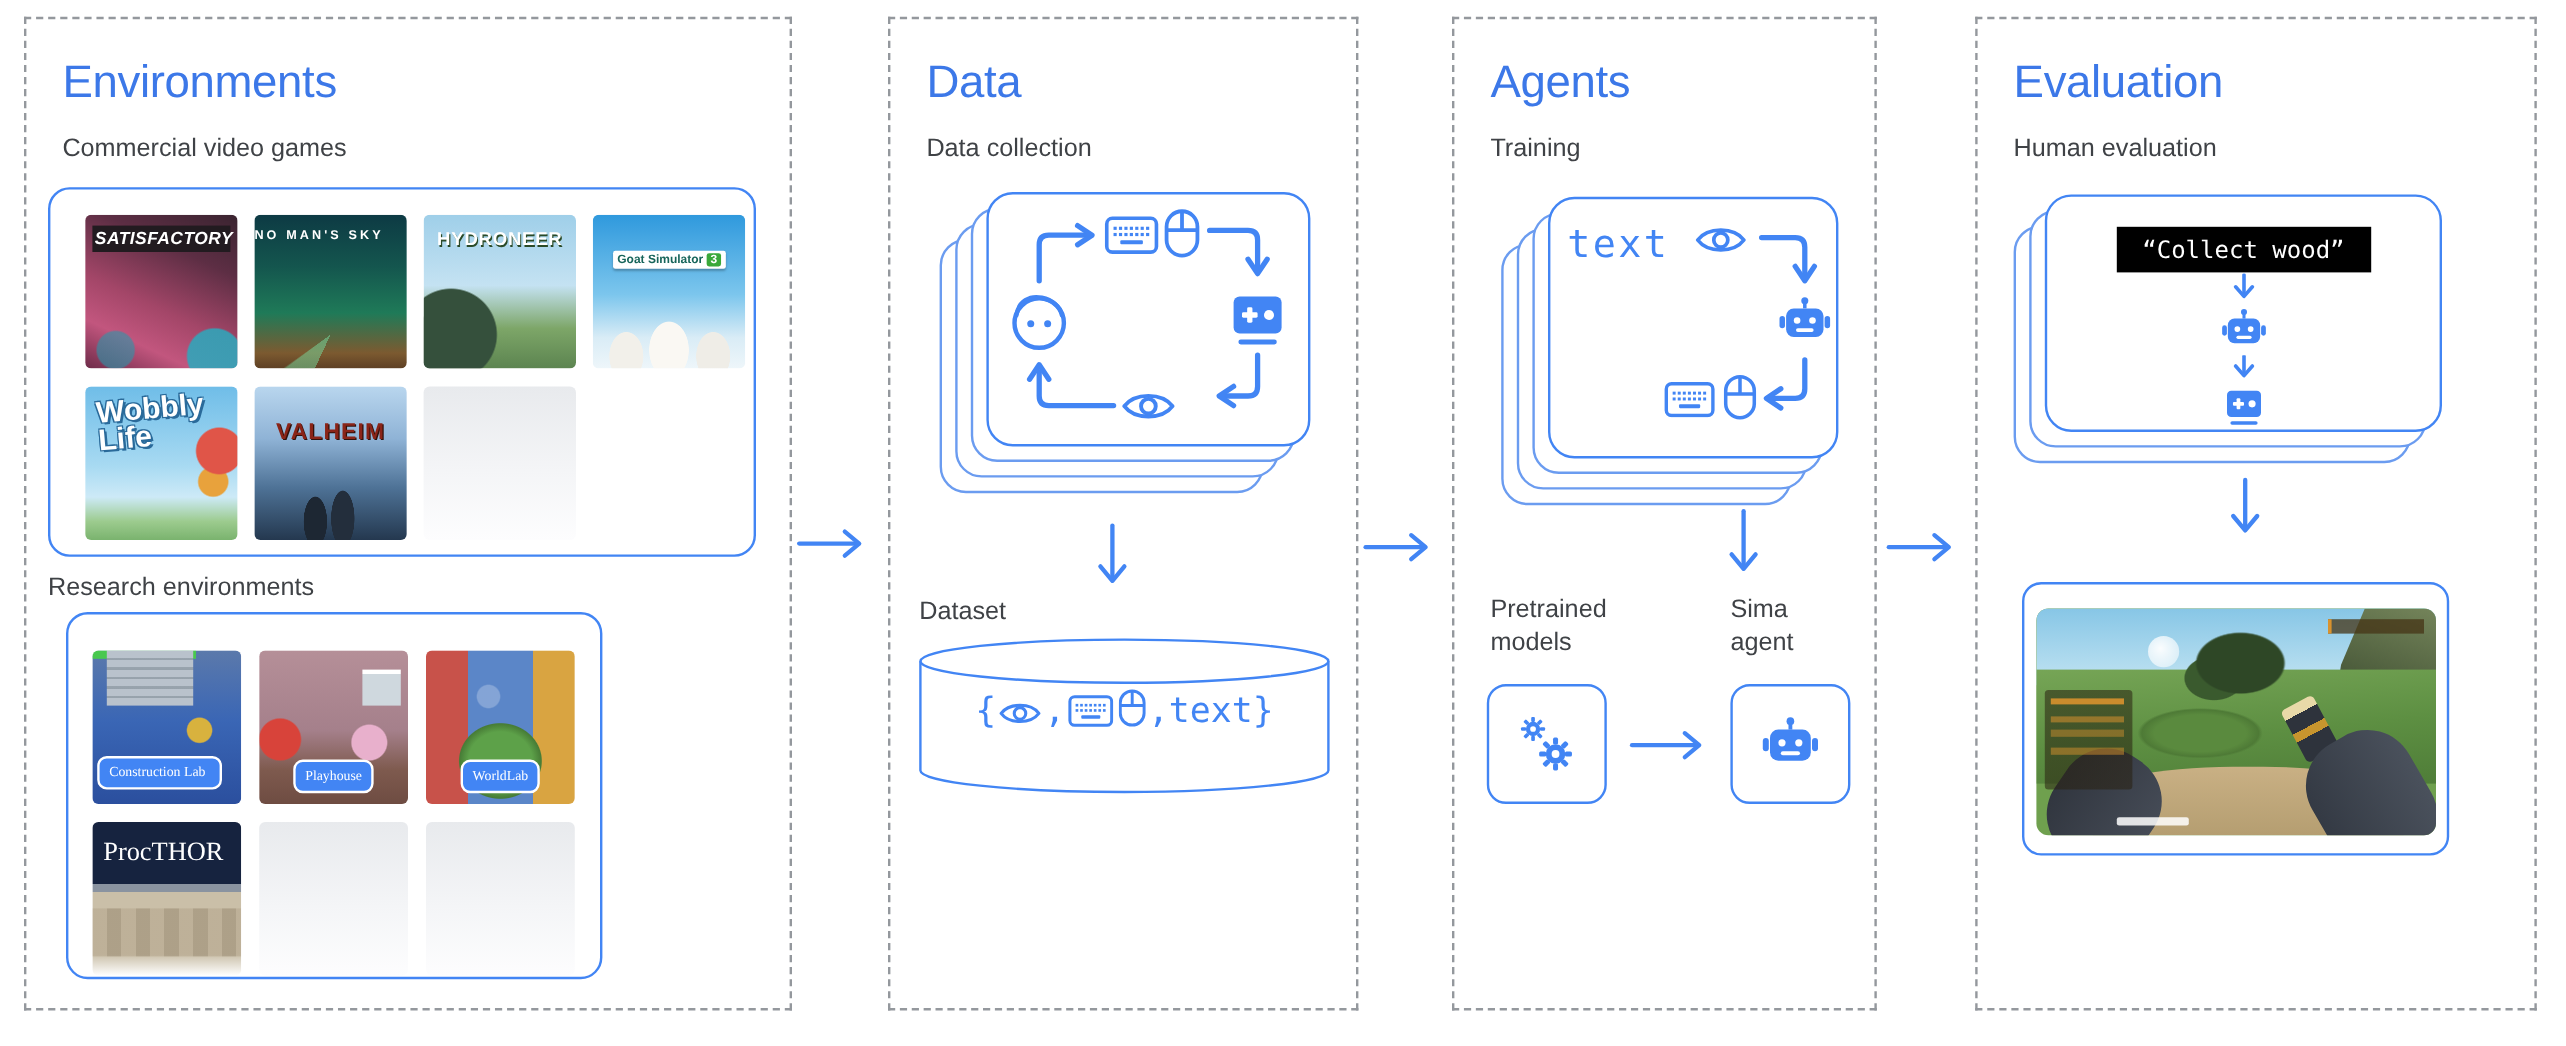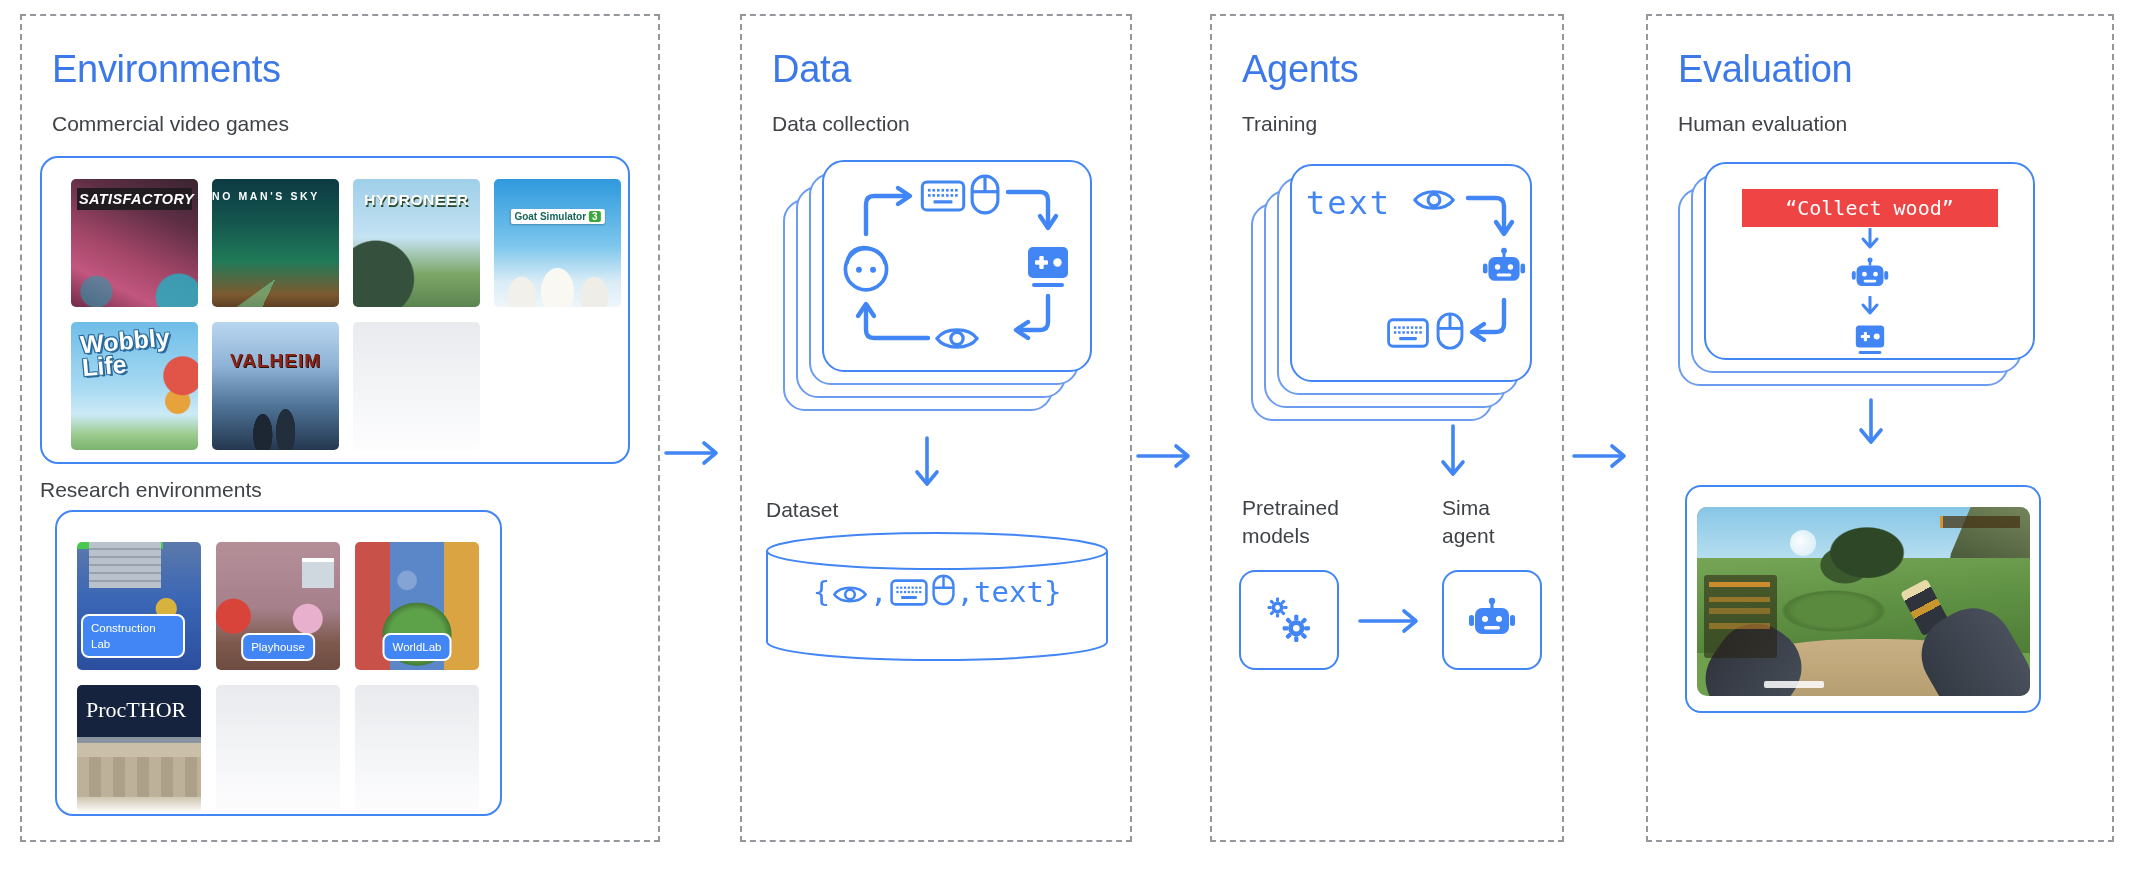--- a/index.html
+++ b/index.html
@@ -89,21 +89,21 @@
       font-size:19px; letter-spacing:1px; text-shadow:1px 1px 0 #30100a; }
 
   .t-placeholder { background:linear-gradient(180deg,#e8eaed 0%,#f4f5f7 55%,#fdfdfe 100%); }
 
   .t-construction { background:
       repeating-linear-gradient(180deg,#b9c2cc 8px,#b9c2cc 14px,#98a3ad 14px,#96a1ab 16px) 12px 0/72px 46px no-repeat,
       linear-gradient(90deg,#49c84f 18px,#49c84f 86px,transparent 86px) 0 0/124px 7px no-repeat,
       radial-gradient(circle at 72% 52%, #d8b23e 0 9%, transparent 10%),
       linear-gradient(180deg,#5b79ab 0%,#3a66b5 46%,#2b4f9e 100%); }
   .pill { position:absolute; background:#4285f4; border:2px solid #fff; border-radius:8px;
-      color:#fff; font-family:Liberation Sans, sans-serif; font-size:11.5px;
+      color:#fff; font-family:Liberation Serif, serif; font-size:11.5px;
       padding:4px 8px; line-height:1.4; }
   .pill-construction { left:4px; bottom:12px; width:104px; }
   .pill-center { left:50%; transform:translateX(-50%); bottom:9px; white-space:nowrap; text-align:left; }
 
   .t-playhouse { background:
       linear-gradient(180deg,#ffffff 0 4px,#cfd8de 4px) 86px 16px/32px 30px no-repeat,
       radial-gradient(circle at 14% 58%, #d8433a 0 13%, transparent 14%),
       radial-gradient(circle at 74% 60%, #e8b0cc 0 12%, transparent 13%),
       linear-gradient(180deg,#b58f98 0%,#a5808b 52%,#7e5a4e 78%,#6e4c42 100%); }
 
@@ -137,21 +137,21 @@
   .tokens .tk { font-family:"DejaVu Sans Mono",monospace; }
   .tokens svg { vertical-align:-4px; margin:0 2px; }
 
   
   .lbl { position:absolute; font-size:21px; color:#3f4246; line-height:1.32; }
   .mbox { position:absolute; width:100px; height:100px; border:2px solid #4285f4; border-radius:16px;
           background:#fff; display:flex; align-items:center; justify-content:center; }
 
   
   .eval-card { display:flex; flex-direction:column; align-items:center; padding-top:25px; }
-  .instr { width:256px; height:38px; background:#ef4444; color:#fff; text-align:center;
+  .instr { width:212px; height:38px; background:#000000; color:#fff; text-align:center;
            line-height:38px; font-size:20px; font-family:"DejaVu Sans Mono",monospace; }
   .eval-card svg { display:block; margin:1px 0; }
 
   .shot-frame { position:absolute; left:37px; top:469px; width:356px; height:228px;
                 border:2px solid #4285f4; border-radius:16px; background:#fff; }
   .shot { position:absolute; left:10px; right:9px; top:20px; bottom:15px; border-radius:10px;
           overflow:hidden; background:#6fa04e; }
   .shot div { position:absolute; }
   .sh-sky { left:0; right:0; top:0; height:34%; background:linear-gradient(180deg,#87c6e6,#c2e4f2); }
   .sh-moon { left:28%; top:12%; width:26px; height:26px; border-radius:50%;

